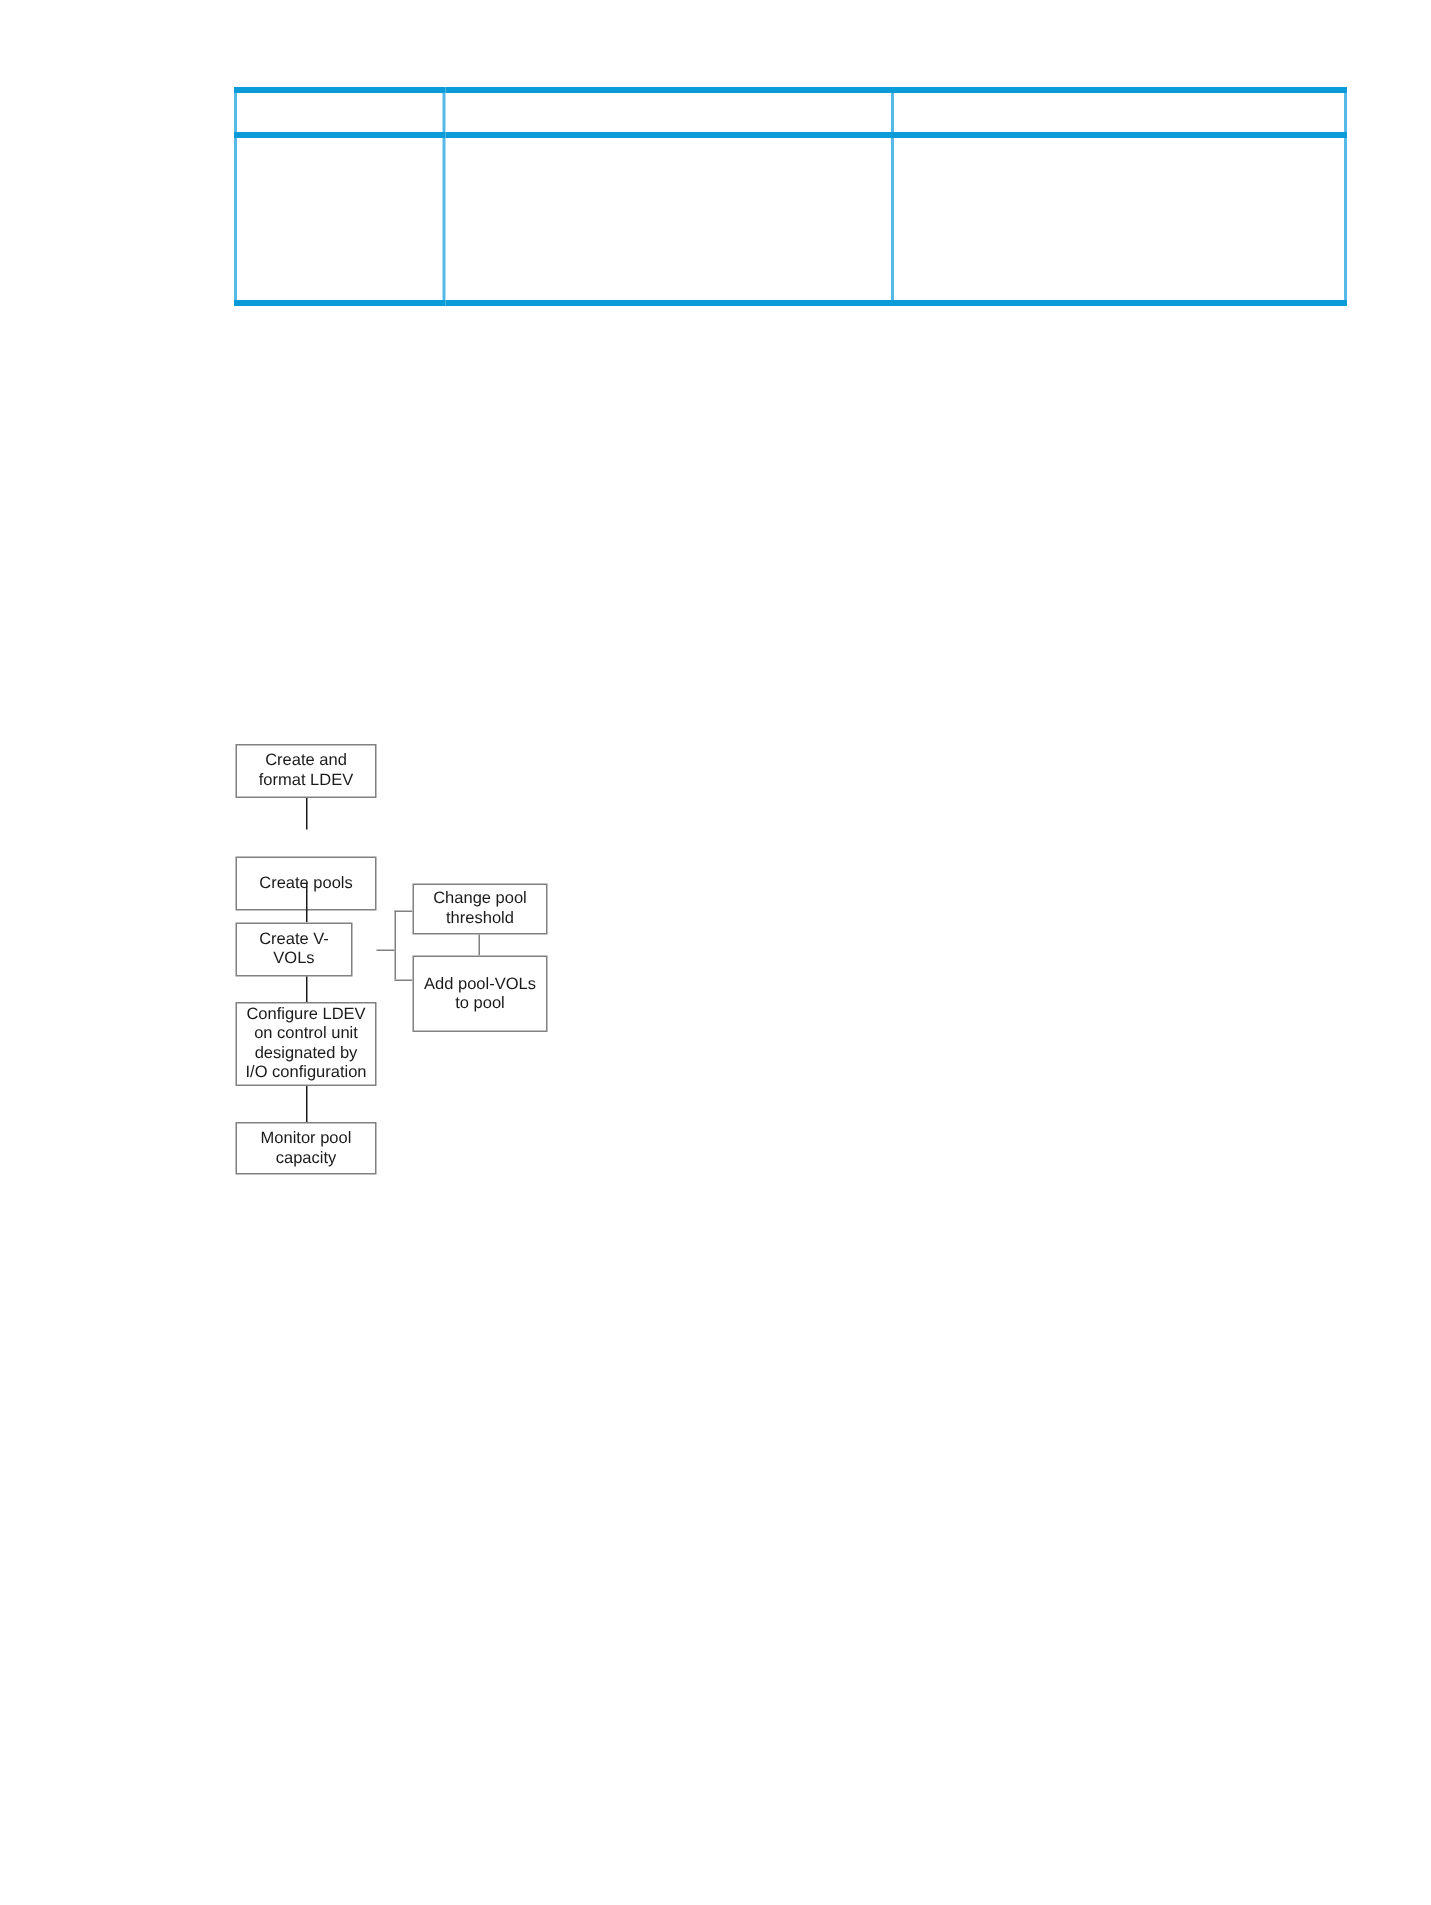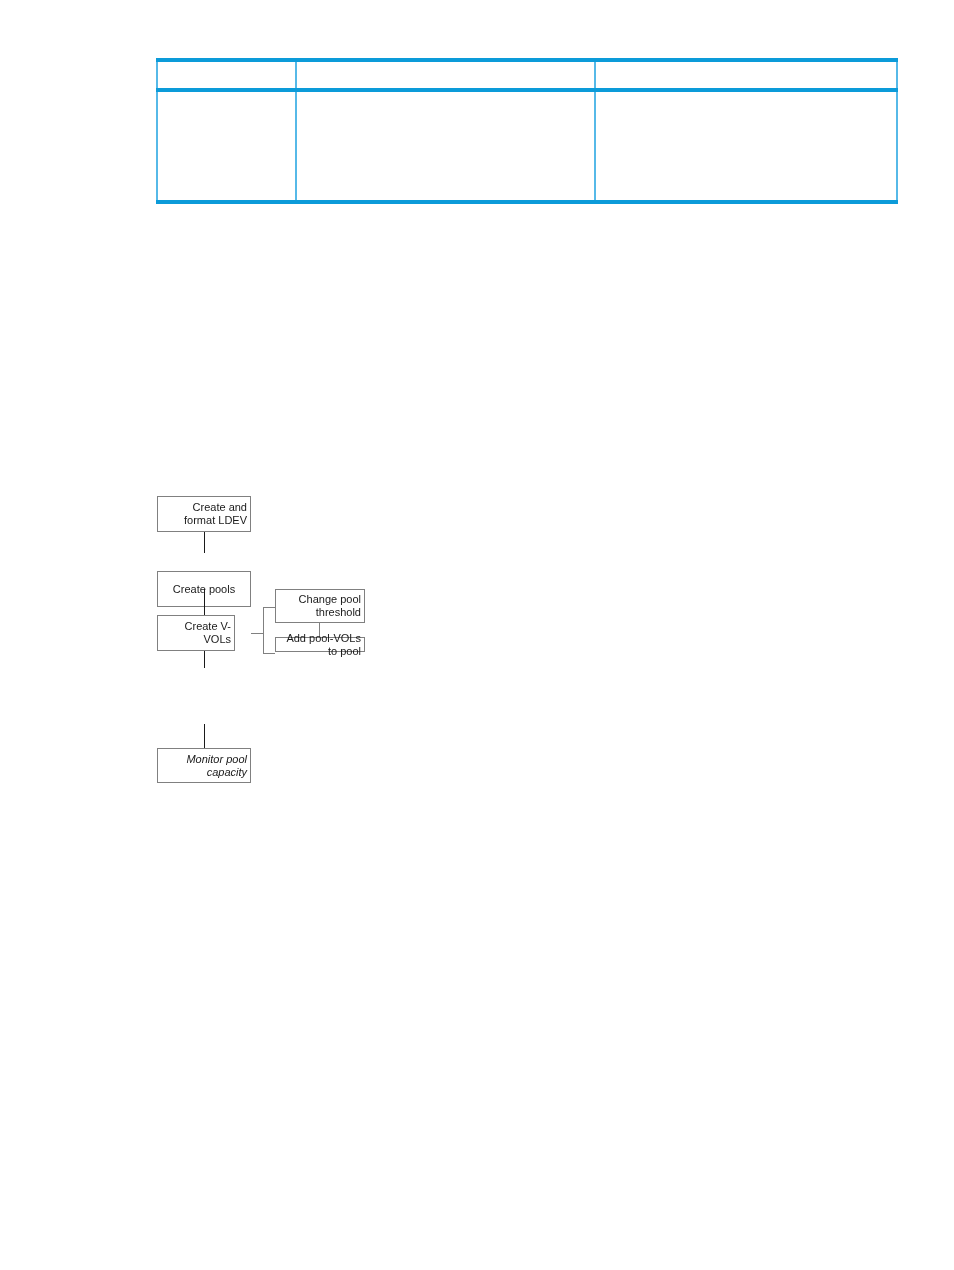--- a/index.html
+++ b/index.html
@@ -68,21 +68,21 @@
     height: 1270px;
   }
   .fc-box {
     position: absolute;
     box-sizing: border-box;
     border: 1px solid #808080;
     background: #ffffff;
     color: #1a1a1a;
     font-size: 11px;
     line-height: 13px;
-    text-align: right;
+    text-align: center;
     display: flex;
     align-items: center;
     justify-content: center;
     padding: 0 3px;
   }
   .fc-line {
     position: absolute;
     background: #1a1a1a;
   }
   .fc-line.v { width: 1px; }
@@ -133,22 +133,23 @@
   <div class="fc-line v gray" style="left:263px; top:607px; height:46px;"></div>
 
   <div class="fc-line h gray" style="left:263px; top:607px; width:12px;"></div>
 
   <div class="fc-line h gray" style="left:263px; top:653px; width:12px;"></div>
 
   <div class="fc-box" style="left:275px; top:589px; width:90px; height:34px;">Change pool threshold</div>
 
   <div class="fc-line v gray" style="left:319px; top:623px; height:14px;"></div>
 
-  <div class="fc-box" style="left:275px; top:637px; width:90px; height:15px;">Add pool-VOLs to pool</div>
+  <div class="fc-box" style="left:275px; top:637px; width:90px; height:51px;">Add pool-VOLs to pool</div>
 
   <div class="fc-line v" style="left:204px; top:651px; height:17px;"></div>
 
+  <div class="fc-box" style="left:157px; top:668px; width:94px; height:56px;">Configure LDEV on control unit designated by I/O configuration</div>
 
   <div class="fc-line v" style="left:204px; top:724px; height:24px;"></div>
 
-  <div class="fc-box" style="left:157px; top:748px; width:94px; height:35px;font-style:italic;">Monitor pool capacity</div>
+  <div class="fc-box" style="left:157px; top:748px; width:94px; height:35px;">Monitor pool capacity</div>
 
 </div>
 
 </body></html>

